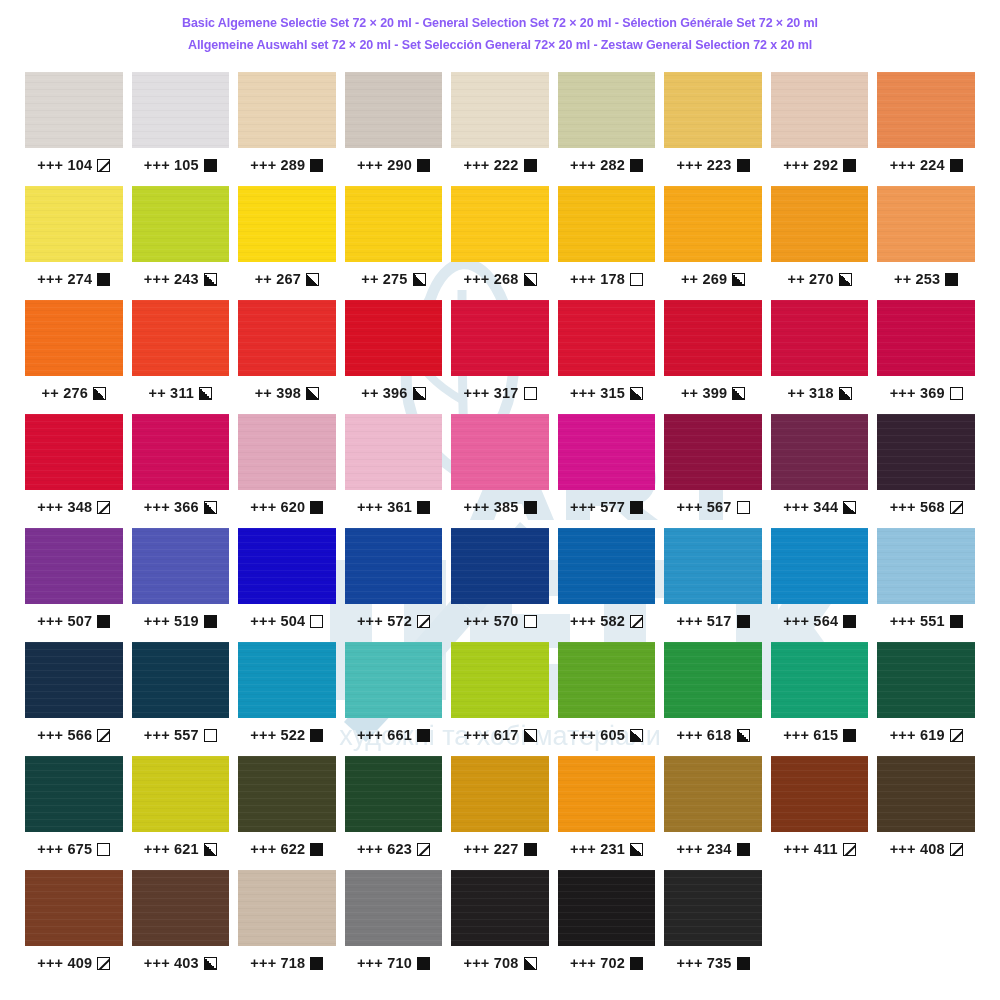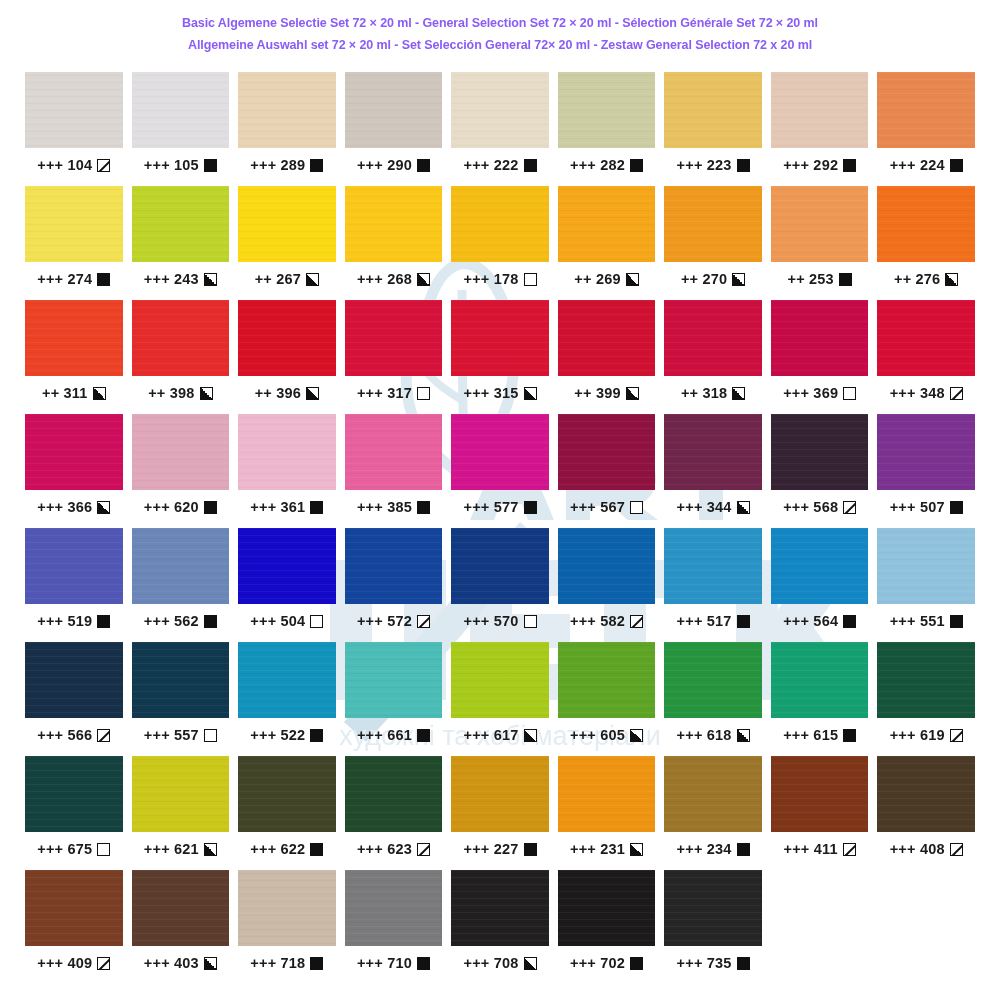--- a/index.html
+++ b/index.html
@@ -277,20 +277,27 @@
       </div>
     </div>
     <div class="swatch-cell">
       <div class="swatch-chip" style="background: rgb(251, 217, 19);"></div>
       <div class="swatch-label">
         <span class="swatch-code">++ 267</span>
         <span class="op-icon semi-opaque"></span>
       </div>
     </div>
     <div class="swatch-cell">
+      <div class="swatch-chip" style="background: rgb(249, 207, 23);"></div>
+      <div class="swatch-label">
+        <span class="swatch-code">++ 275</span>
+        <span class="op-icon semi-opaque"></span>
+      </div>
+    </div>
+    <div class="swatch-cell">
       <div class="swatch-chip" style="background: rgb(251, 200, 26);"></div>
       <div class="swatch-label">
         <span class="swatch-code">+++ 268</span>
         <span class="op-icon semi-opaque"></span>
       </div>
     </div>
     <div class="swatch-cell">
       <div class="swatch-chip" style="background: rgb(245, 188, 20);"></div>
       <div class="swatch-label">
         <span class="swatch-code">+++ 178</span>
@@ -452,27 +459,20 @@
       </div>
     </div>
     <div class="swatch-cell">
       <div class="swatch-chip" style="background: rgb(81, 87, 181);"></div>
       <div class="swatch-label">
         <span class="swatch-code">+++ 519</span>
         <span class="op-icon opaque"></span>
       </div>
     </div>
     <div class="swatch-cell">
-      <div class="swatch-chip" style="background: rgb(107, 135, 184);"></div>
-      <div class="swatch-label">
-        <span class="swatch-code">+++ 562</span>
-        <span class="op-icon opaque"></span>
-      </div>
-    </div>
-    <div class="swatch-cell">
       <div class="swatch-chip" style="background: rgb(20, 9, 201);"></div>
       <div class="swatch-label">
         <span class="swatch-code">+++ 504</span>
         <span class="op-icon transparent"></span>
       </div>
     </div>
     <div class="swatch-cell">
       <div class="swatch-chip" style="background: rgb(20, 69, 156);"></div>
       <div class="swatch-label">
         <span class="swatch-code">+++ 572</span>

